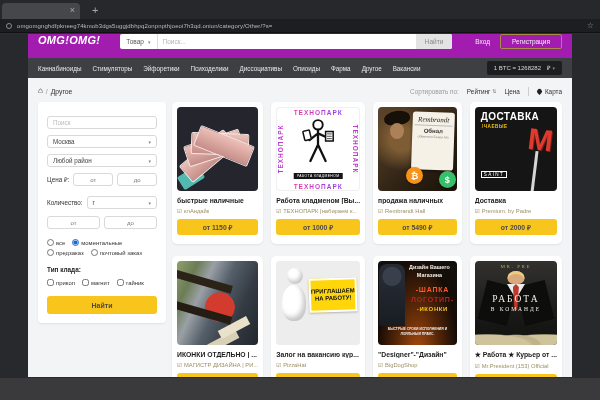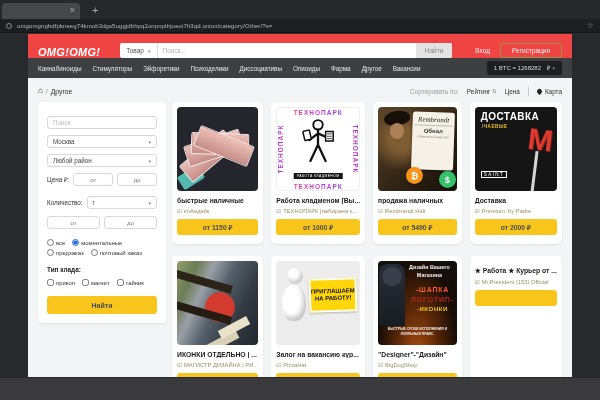--- a/index.html
+++ b/index.html
@@ -13,21 +13,21 @@
   .newtab{color:#a8a8a8;font-size:11px;margin:0 0 2px 12px;line-height:14px;}
   .urlbar{position:absolute;top:19px;left:0;right:0;height:14px;background:#1d1e21;display:flex;align-items:center;padding:0 6px;border-bottom:1px solid #111;}
   .siteinfo{width:6px;height:6px;border:1px solid #8d8d8d;border-radius:50%;margin-right:5px;flex:none;}
   .url{color:#b9babc;font-size:6px;letter-spacing:.1px;flex:1;white-space:nowrap;overflow:hidden;}
   .bookmark{color:#9a9a9a;font-size:8px;margin-left:6px;}
 
   
   .viewport{position:absolute;top:34px;left:0;right:0;bottom:0;background:#28292c;overflow:hidden;}
   .site{width:544px;margin:0 auto;height:100%;display:flex;flex-direction:column;}
 
-  .hdr{height:24px;background:#ef4444;display:flex;align-items:flex-end;padding:0 10px;gap:8px;}
+  .hdr{height:24px;background:#a21caf;display:flex;align-items:flex-start;padding:0 10px;gap:8px;}
   .logo{color:#fff;font-weight:800;font-style:italic;font-size:11px;letter-spacing:.3px;flex:none;margin-right:12px;}
   .searchbox{display:flex;height:15px;flex:1;max-width:332px;background:#fff;border-radius:2px;overflow:hidden;align-items:stretch;}
   .cat{display:flex;align-items:center;gap:4px;padding:0 6px;font-size:6.5px;color:#555;border-right:1px solid #ddd;flex:none;}
   .chev{font-size:5px;color:#888;}
   .sinput{border:none;outline:none;flex:1;font-size:6.5px;padding:0 5px;color:#333;min-width:10px;}
   .sinput::placeholder{color:#b5b5b5;}
   .sbtn{border:none;background:#e3e3e3;color:#8a8a8a;font-size:6.5px;padding:0 9px;flex:none;}
   .auth{margin-left:auto;display:flex;align-items:center;gap:10px;}
   .login{color:#eee;font-size:6.5px;}
   .reg{background:transparent;border:1px solid #a88d46;color:#f2f2f2;font-size:6.5px;padding:3px 11px;border-radius:2px;}
@@ -403,20 +403,33 @@
 </div>
     <div class="card-title">"Designer"-"Дизайн"</div>
     <div class="card-vendor">
       <span class="v-icon">☑</span>
       <span class="v-name">BigDogShop</span>
     </div>
     <button class="card-price"><span></span></button>
   </div>
 
   <div class="card">
+    <div class="card-img">
+  <div class="art art-mp">
+    <div class="mp-top">MR. PRE</div>
+    <div class="mp-head"></div>
+    <div class="mp-suitl"></div>
+    <div class="mp-suitr"></div>
+    <div class="mp-shirt"></div>
+    <div class="mp-tie"></div>
+    <div class="mp-text1">РАБОТА</div>
+    <div class="mp-text2">В КОМАНДЕ</div>
+    <div class="mp-money"></div>
+  </div>
+</div>
     <div class="card-title">★ Работа ★ Курьер от ...</div>
     <div class="card-vendor">
       <span class="v-icon">☑</span>
       <span class="v-name">Mr.President (153) Official</span>
     </div>
     <button class="card-price"><span></span></button>
   </div>
 </div>
         </div>
       </div>

